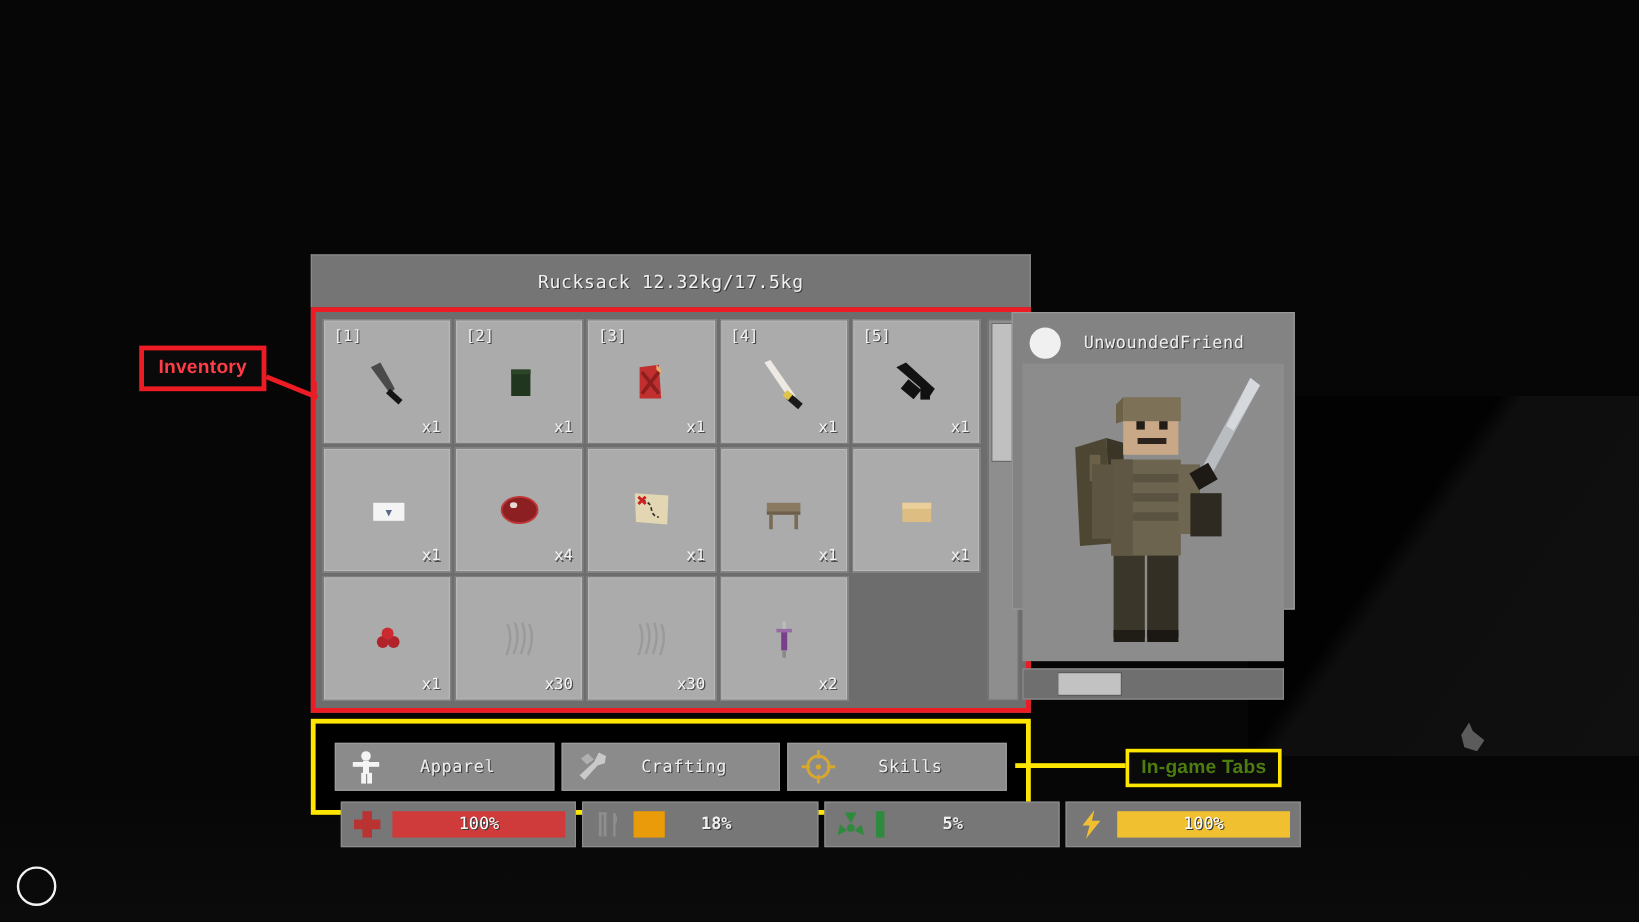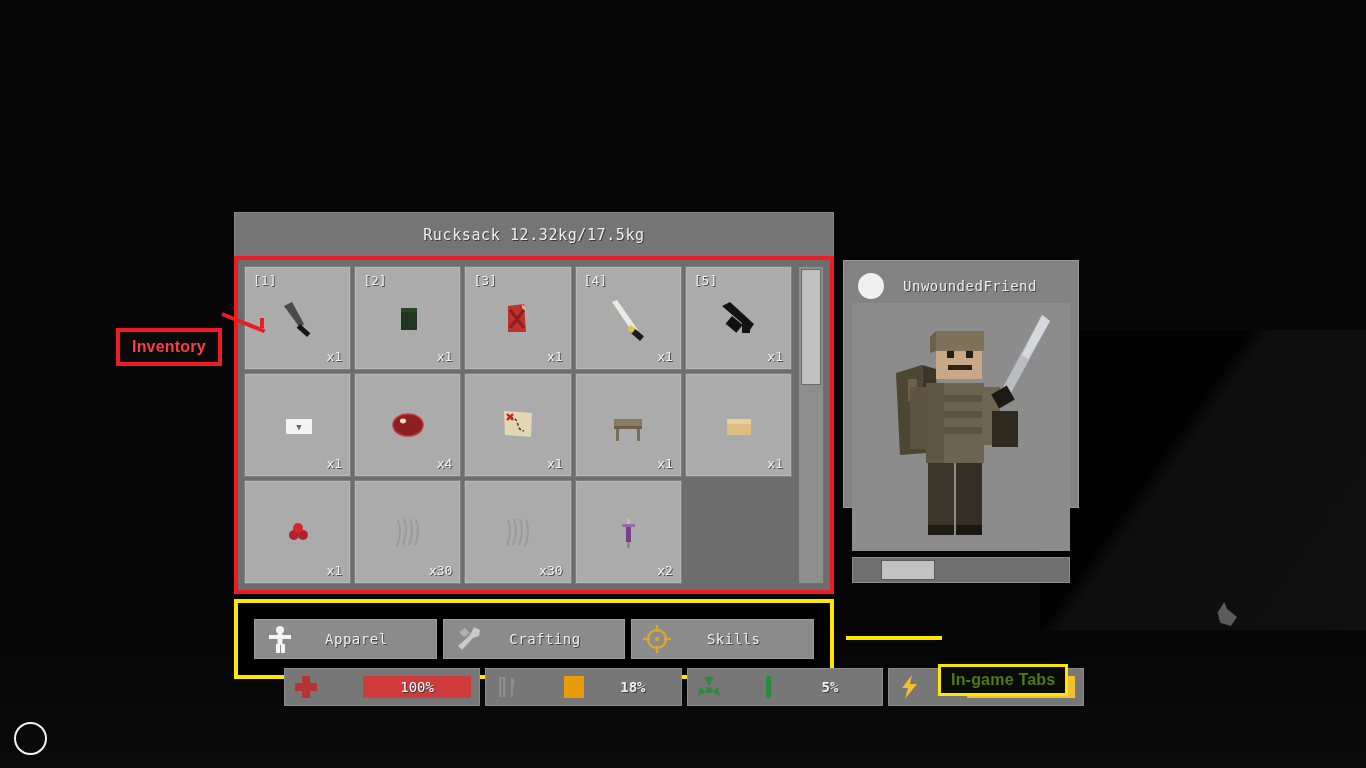--- a/index.html
+++ b/index.html
@@ -23,21 +23,21 @@
     position:absolute; left:1215px; top:602px; width:22px; height:24px;
     background:#8a8a8a; opacity:.62;
     clip-path:polygon(42% 0%,56% 30%,100% 62%,72% 100%,24% 86%,12% 44%);
   }
   .crosshair {
     position:absolute; left:14px; top:722px; width:33px; height:33px;
     border:2px solid #f2f2f2; border-radius:50%;
   }
 
   
-  #window { position:absolute; left:234px; top:212px; width:600px; }
+  #window { position:absolute; left:259px; top:212px; width:600px; }
 
   .title-bar {
     height:44px; background:#757575;
     border:1px solid #8a8a8a; border-bottom:none;
     display:flex; align-items:center; justify-content:center;
     color:#f0f0f0; font-size:15px; letter-spacing:.6px;
     text-shadow:1px 1px 0 #3a3a3a;
   }
 
   .inv-outline { border:4px solid #ed1b24; background:#6d6d6d; padding:3px; }
@@ -115,37 +115,37 @@
   #statusrow {
     position:absolute; left:284px; top:668px; width:800px;
     display:flex; gap:5px;
   }
   .stat {
     flex:1; height:38px; background:#777; border:1px solid #8d8d8d;
     display:flex; align-items:center; padding:0 8px; gap:8px;
   }
   .stat .sicon { width:26px; height:26px; flex:0 0 26px; }
   .stat .bar {
-    flex:1; height:22px; background:transparent; position:relative;margin-left:36px;
+    flex:1; height:22px; background:transparent; position:relative;
   }
   .stat .fill {
     position:absolute; left:0; top:0; bottom:0;
     display:flex; align-items:center; justify-content:center;
   }
   .stat .pct {
     position:absolute; left:0; right:0; top:0; bottom:0;
     display:flex; align-items:center; justify-content:center;
     font-size:14px; color:#fff; text-shadow:1px 1px 0 #3a3a3a;
   }
   .stat .pct.off { justify-content:flex-start; padding-left:56px; color:#efefef;font-weight:bold; }
 
   
   .anno {
     position:absolute; font-family:"Liberation Sans", sans-serif;
-    font-weight:bold; font-size:16px; letter-spacing:.2px;margin-top:40px;
+    font-weight:bold; font-size:16px; letter-spacing:.2px;
   }
   #anno-inv {
     left:116px; top:288px; padding:6px 12px;
     border:4px solid #ed1b24; color:#ff3d46; background:#0a0a0a;
   }
   #anno-tabs {
     left:938px; top:624px; padding:4px 10px;
     border:3px solid #ffe600; color:#4d7c0f; background:#0a0a0a;
   }
   .line { position:absolute; background:#ed1b24; }

